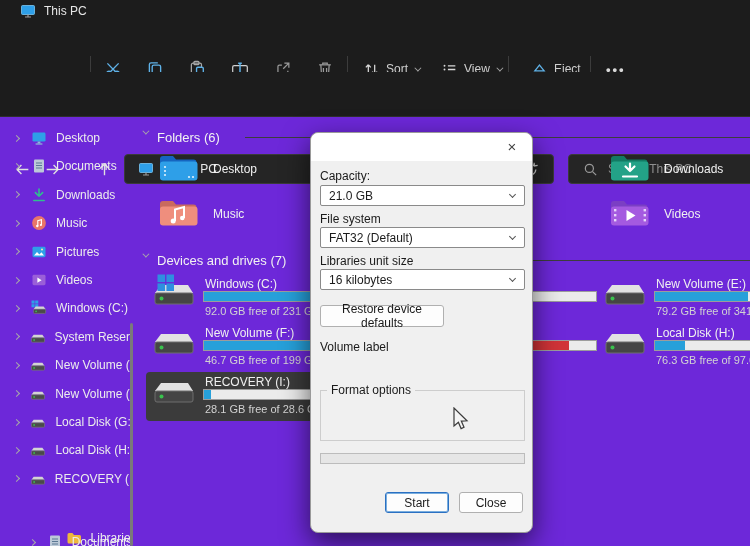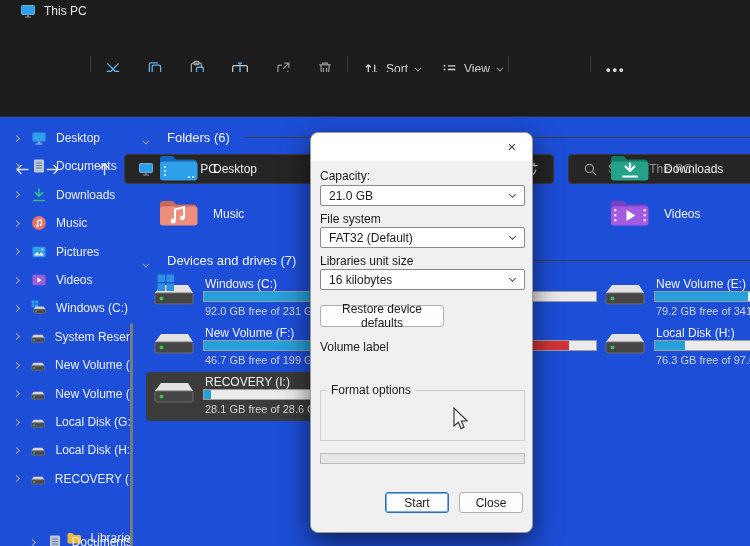--- a/index.html
+++ b/index.html
@@ -1,19 +1,19 @@
 <!DOCTYPE html>
 <html><head>
 <meta charset="utf-8">
 <style>
   * { margin:0; padding:0; box-sizing:border-box; }
   html,body { background:#000; }
   #app {
     position:relative; width:750px; height:546px; overflow:hidden;
-    background:#1d4ed8; font-family:"Liberation Sans","DejaVu Sans",sans-serif;
+    background:#6d28d9; font-family:"Liberation Sans","DejaVu Sans",sans-serif;
     color:#e8e8e8; font-size:12px; user-select:none;
   }
   
   #titlebar { position:absolute; left:0; top:0; width:750px; height:22px; background:#1c1c1c; display:flex; align-items:center; }
   #titlebar .appicon { margin-left:20px; width:16px; height:16px; }
   #titlebar .title { margin-left:8px; font-size:12px; color:#e6e6e6; }
   
   #commandbar { position:absolute; left:0; top:22px; width:750px; height:50px; background:#1c1c1c; }
   .cmd-sep { position:absolute; top:34px; width:1px; height:26px; background:#3c3c3c; }
   .cmd-btn { position:absolute; top:33px; height:28px; display:flex; align-items:center; gap:6px; padding:0 6px; border-radius:4px; color:#cfcfcf; cursor:default; }
@@ -31,21 +31,21 @@
   #searchbox input { background:transparent; border:none; outline:none; color:#bdbdbd; font-family:inherit; font-size:12px; width:130px; }
   #searchbox input::placeholder { color:#8f8f8f; }
   
   .side-item { position:absolute; left:0; width:130px; height:28px; display:flex; align-items:center; border-radius:4px; }
   .side-item .s-chv { margin-left:14px; width:10px; display:inline-flex; }
   .side-item.sub .s-chv { margin-left:30px; }
   .side-item .s-ic { margin-left:7px; width:16px; height:16px; }
   .side-item .s-lbl { margin-left:9px; white-space:nowrap; overflow:hidden; font-size:12px; color:#ececec; }
   #side-scroll { position:absolute; left:130px; top:323px; width:3px; height:223px; background:#7a7a7a; border-radius:2px; }
   
-  .sec-header { position:absolute; display:flex; align-items:flex-end; gap:20px; font-size:13px; color:#f2f2f2; }
+  .sec-header { position:absolute; display:flex; align-items:flex-start; gap:10px; font-size:13px; color:#f2f2f2; }
   .sec-line { position:absolute; height:1px; background:#3d3d3d; }
   .tile-label { position:absolute; font-size:12px; color:#f0f0f0; white-space:nowrap; }
   .drv-label { position:absolute; font-size:12px; color:#f0f0f0; white-space:nowrap; }
   .drv-free { position:absolute; font-size:11px; color:#d2d2d2; white-space:nowrap; }
   .bar { position:absolute; width:123px; height:11px; background:#ebebeb; border:1px solid #9c9c9c; }
   .bar i { display:block; height:100%; }
   .sel-rect { position:absolute; background:#3b3b3b; border-radius:4px; }
   .icon-abs { position:absolute; }
   
   #dialog { position:absolute; left:310px; top:132px; width:223px; height:401px; background:#f0f0f0; border:1px solid #9a9a9a; border-radius:8px; box-shadow:0 10px 28px rgba(0,0,0,.6); color:#1a1a1a; }
@@ -168,20 +168,29 @@
             <path d="M6.5 4.5 h7 M6.5 8 h7 M6.5 11.5 h7"></path>
             <circle cx="3.3" cy="4.5" r="0.9" fill="#d8d8d8" stroke="none"></circle>
             <circle cx="3.3" cy="8" r="0.9" fill="#d8d8d8" stroke="none"></circle>
             <circle cx="3.3" cy="11.5" r="0.9" fill="#d8d8d8" stroke="none"></circle>
           </svg>
         </span>
       <span>View</span>
       <span class="chv down"></span>
     </div>
     <div class="cmd-sep" style="left:508px;"></div>
+    <div class="cmd-btn" style="left:524px;">
+      <span class="cmd-ic">
+          <svg width="17" height="17" viewBox="0 0 16 16" fill="none" stroke="#5fb2e8" stroke-width="1.2">
+            <path d="M8 3.8 L12.4 9.3 H3.6 Z"></path>
+            <path d="M3.2 12.6 h9.6"></path>
+          </svg>
+        </span>
+      <span>Eject</span>
+    </div>
     <div class="cmd-sep" style="left:590px;"></div>
     <div class="cmd-btn" style="left:600px;">
         <span class="dots">•••</span>
       </div>
   </div>
 
   <div id="addressrow">
     <div class="nav-btn" style="left:10px;">
         <svg width="17" height="17" viewBox="0 0 16 16" fill="none" stroke="#e0e0e0" stroke-width="1.3">
           <path d="M13.5 8 H2.8 M2.8 8 l4.2-4.2 M2.8 8 l4.2 4.2"></path>

